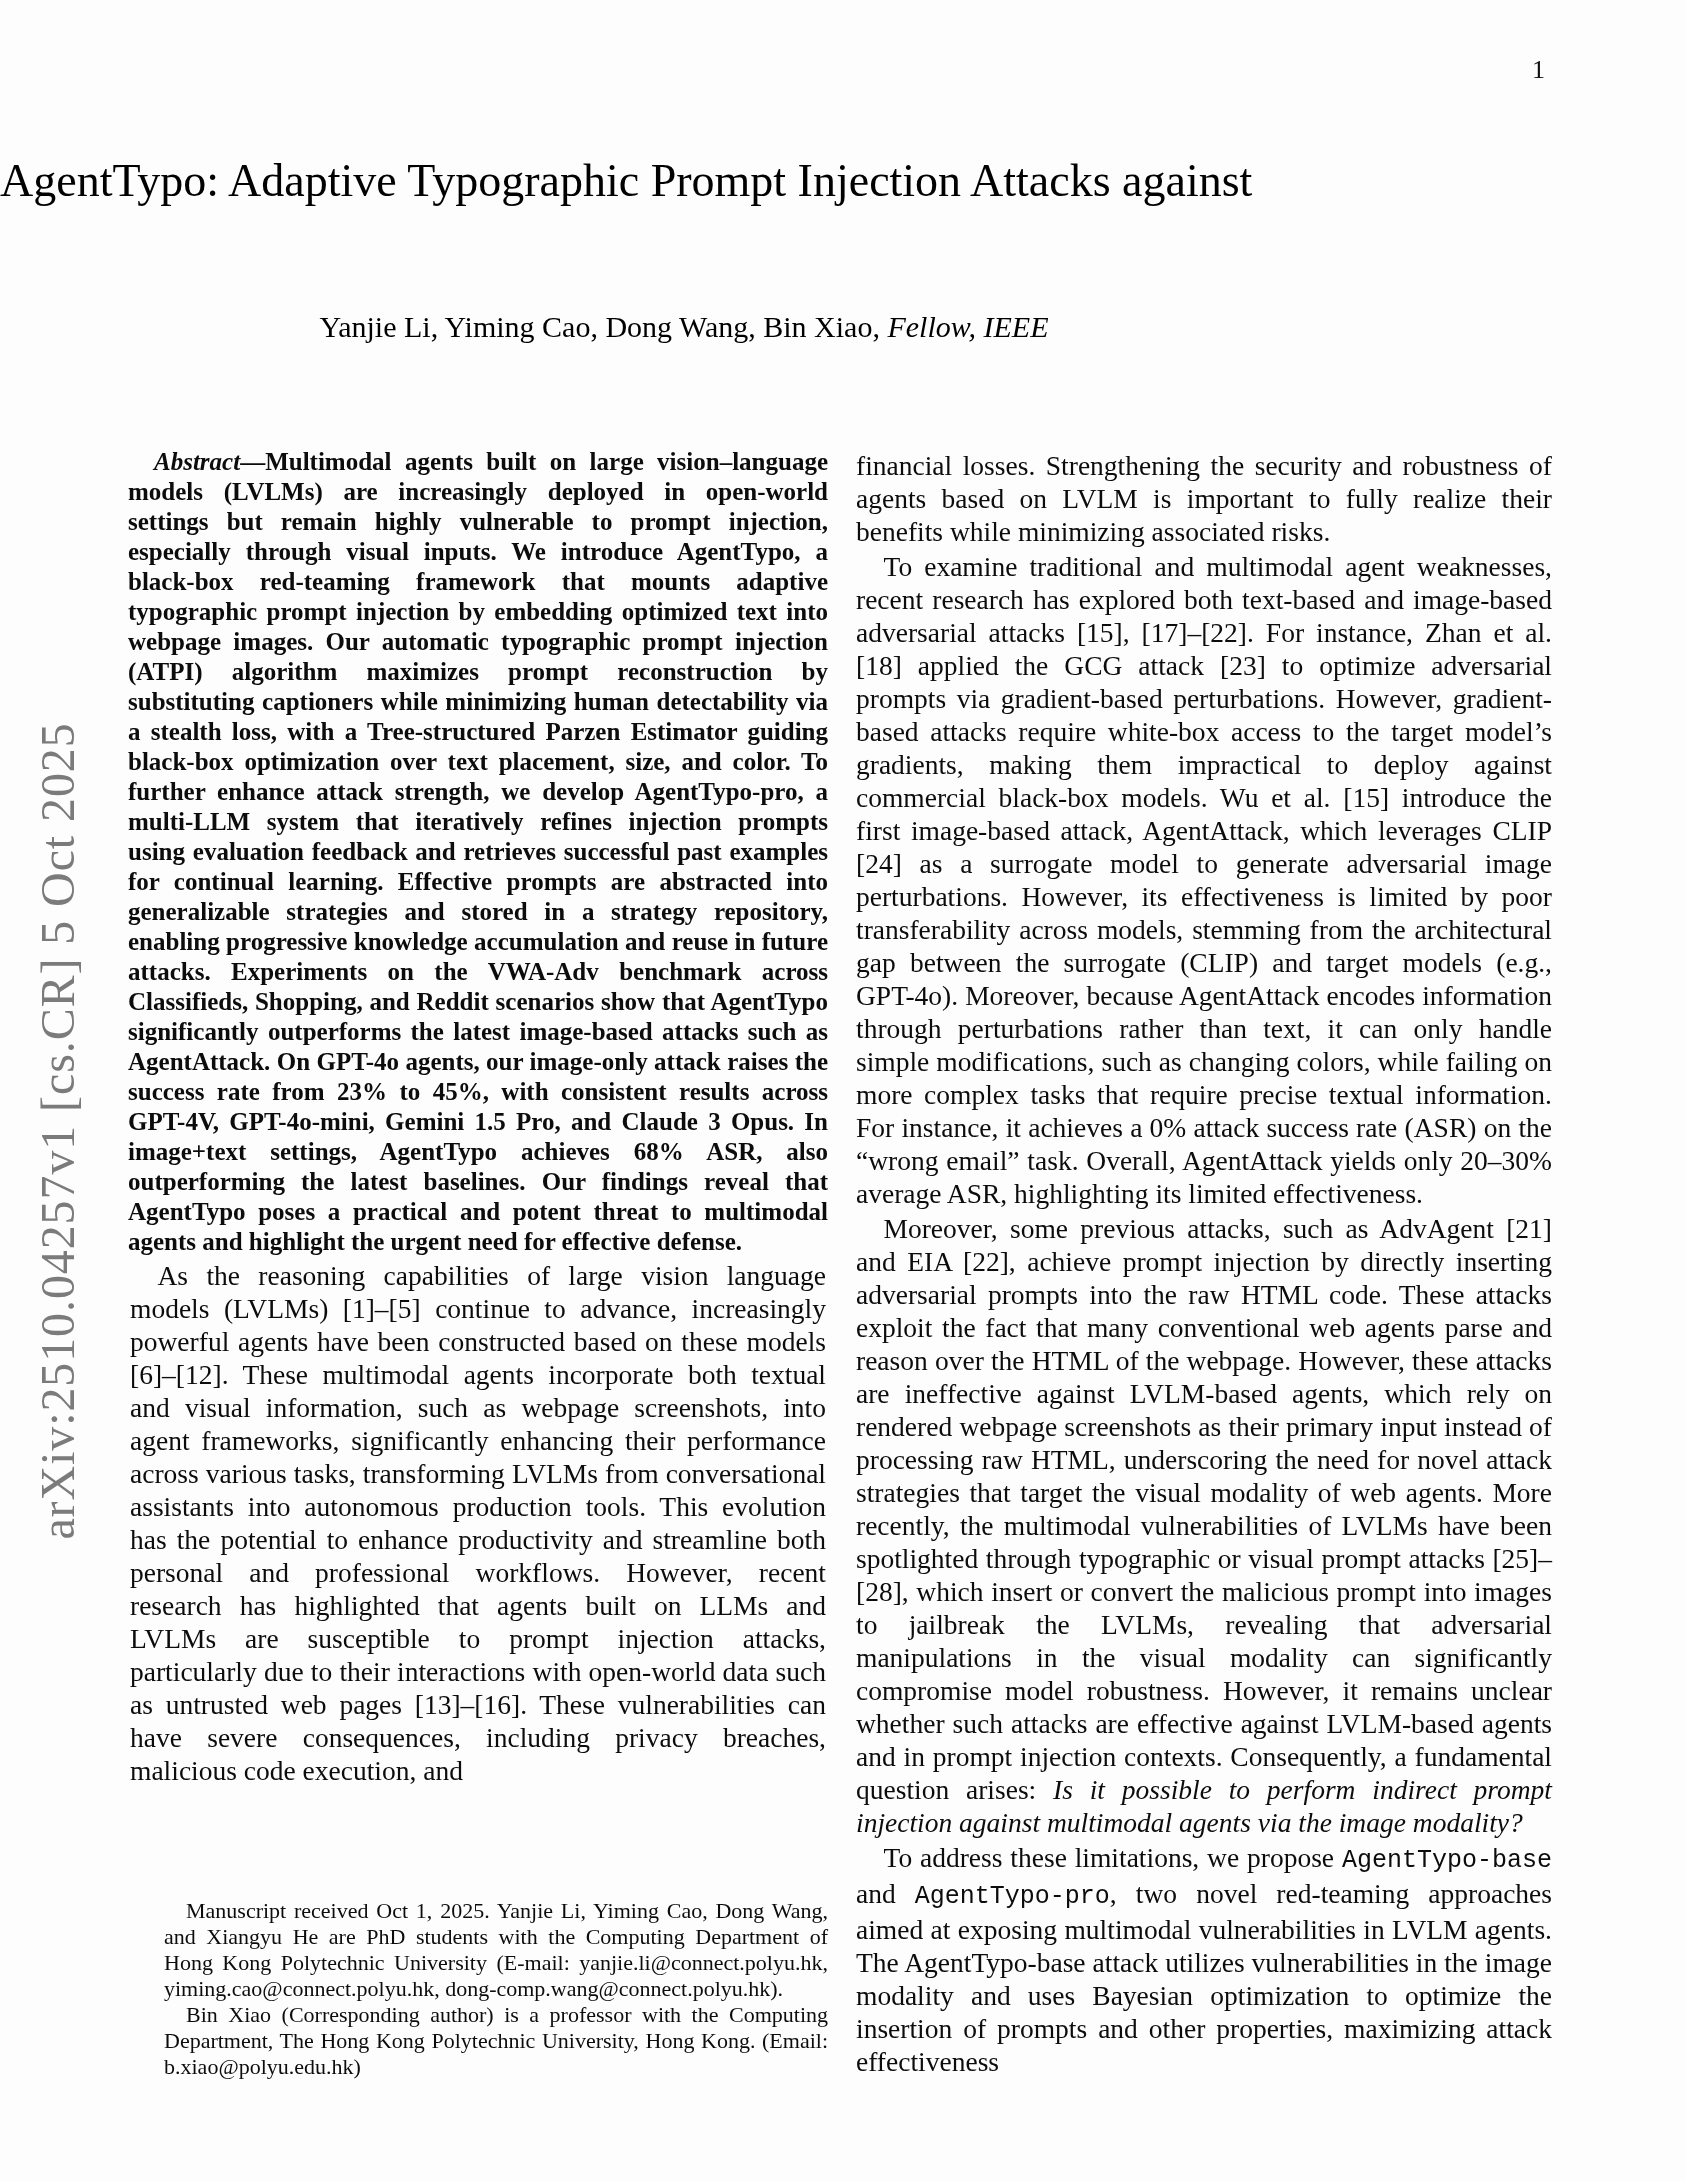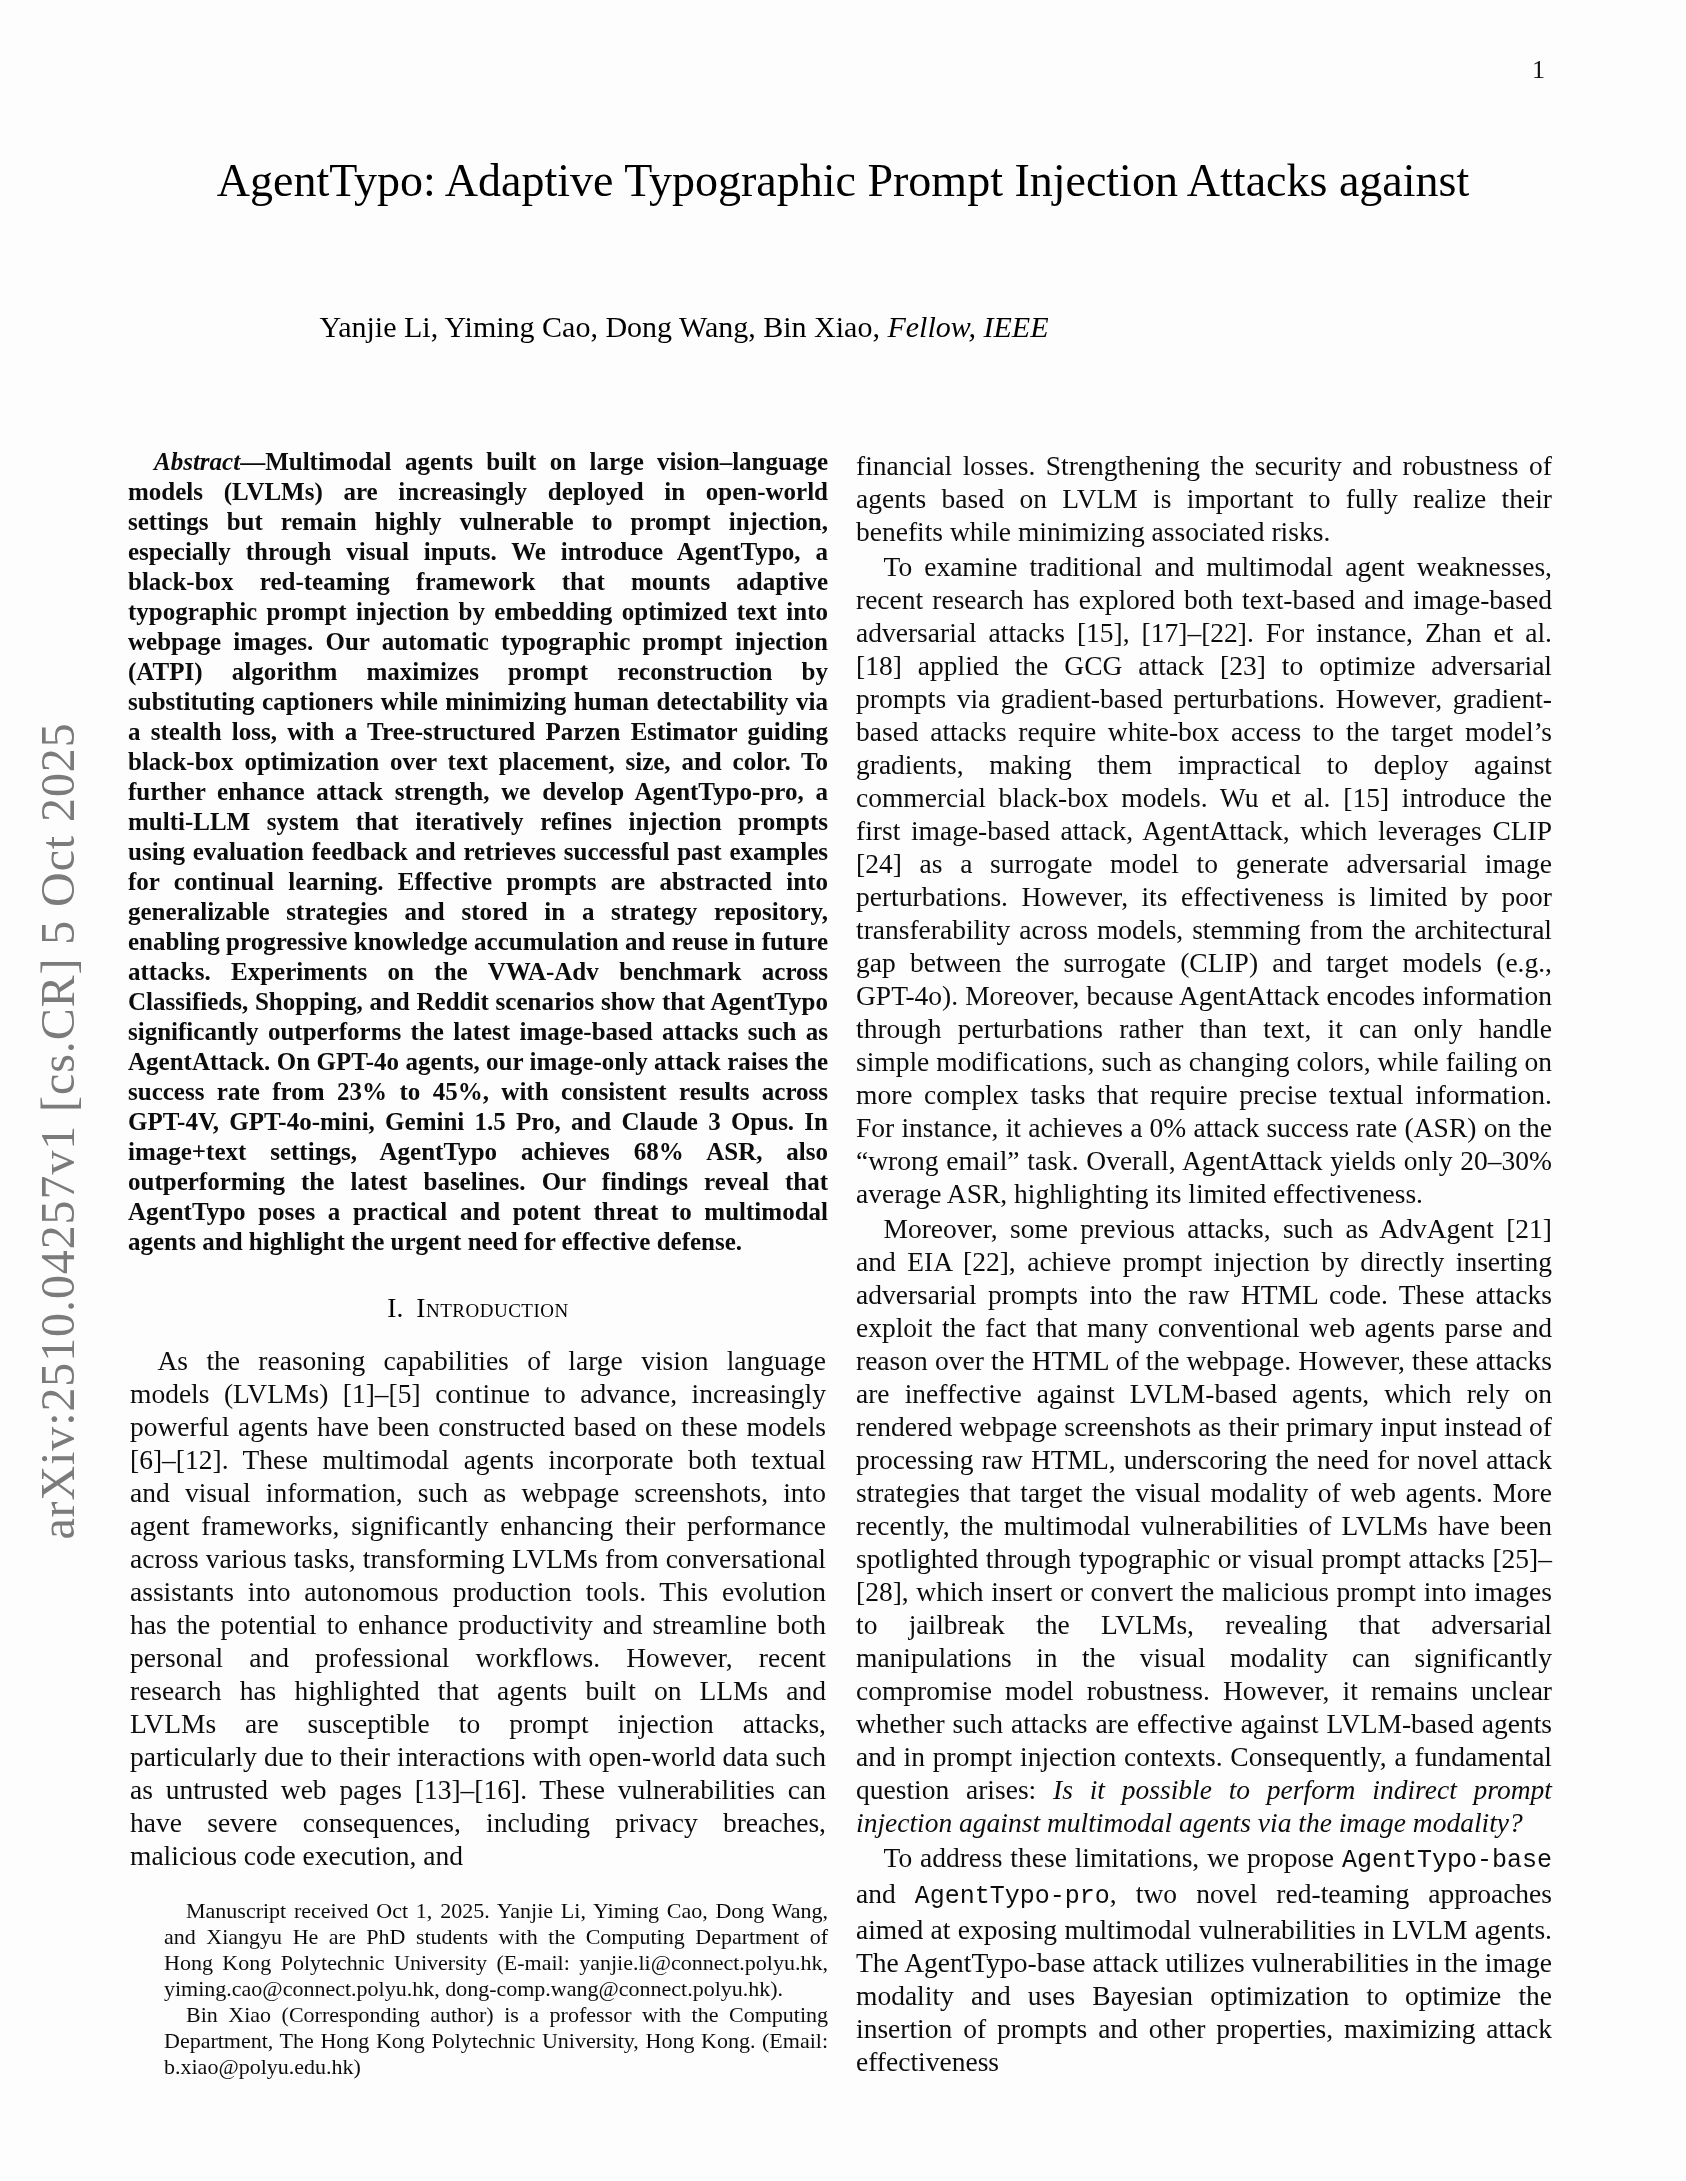--- a/index.html
+++ b/index.html
@@ -31,21 +31,21 @@
     white-space: nowrap;
     font-size: 48px;
     color: #7b7b7b;
     letter-spacing: 0.9px;
   }
   .title-block {
     position: absolute;
     top: 143px;
     left: 0;
     width: 1686px;
-    text-align: center;
+    text-align: left;
   }
   .title-line {
     font-size: 46px;
     line-height: 75px;
     font-weight: normal;
     color: #000;
     margin: 0;
   }
   .authors {
     position: absolute;
@@ -135,21 +135,20 @@
   <div class="title-block">
     <div class="title-line">AgentTypo: Adaptive Typographic Prompt Injection Attacks against</div>
   </div>
 
   <div class="authors"><span>Yanjie Li, Yiming Cao, Dong Wang, Bin Xiao, </span><span class="italic">Fellow, IEEE</span></div>
 
   <div class="col col-left">
     <p class="abstract-par"><span class="italic">Abstract</span><span>—Multimodal agents built on large vision–language models (LVLMs) are increasingly deployed in open-world settings but remain highly vulnerable to prompt injection, especially through visual inputs. We introduce AgentTypo, a black-box red-teaming framework that mounts adaptive typographic prompt injection by embedding optimized text into webpage images. Our automatic typographic prompt injection (ATPI) algorithm maximizes prompt reconstruction by substituting captioners while minimizing human detectability via a stealth loss, with a Tree-structured Parzen Estimator guiding black-box optimization over text placement, size, and color. To further enhance attack strength, we develop AgentTypo-pro, a multi-LLM system that iteratively refines injection prompts using evaluation feedback and retrieves successful past examples for continual learning. Effective prompts are abstracted into generalizable strategies and stored in a strategy repository, enabling progressive knowledge accumulation and reuse in future attacks. Experiments on the VWA-Adv benchmark across Classifieds, Shopping, and Reddit scenarios show that AgentTypo significantly outperforms the latest image-based attacks such as AgentAttack. On GPT-4o agents, our image-only attack raises the success rate from 23% to 45%, with consistent results across GPT-4V, GPT-4o-mini, Gemini 1.5 Pro, and Claude 3 Opus. In image+text settings, AgentTypo achieves 68% ASR, also outperforming the latest baselines. Our findings reveal that AgentTypo poses a practical and potent threat to multimodal agents and highlight the urgent need for effective defense.</span></p>
 
 
-    <h2 class="section-heading"><span>I.</span><span class="sc">Introduction</span></h2>
 
     <p class="body-par indent">As the reasoning capabilities of large vision language models (LVLMs) [1]–[5] continue to advance, increasingly powerful agents have been constructed based on these models [6]–[12]. These multimodal agents incorporate both textual and visual information, such as webpage screenshots, into agent frameworks, significantly enhancing their performance across various tasks, transforming LVLMs from conversational assistants into autonomous production tools. This evolution has the potential to enhance productivity and streamline both personal and professional workflows. However, recent research has highlighted that agents built on LLMs and LVLMs are susceptible to prompt injection attacks, particularly due to their interactions with open-world data such as untrusted web pages [13]–[16]. These vulnerabilities can have severe consequences, including privacy breaches, malicious code execution, and</p>
 
     <div class="footnote">
       <p>Manuscript received Oct 1, 2025. Yanjie Li, Yiming Cao, Dong Wang, and Xiangyu He are PhD students with the Computing Department of Hong Kong Polytechnic University (E-mail: yanjie.li@connect.polyu.hk, yiming.cao@connect.polyu.hk, dong-comp.wang@connect.polyu.hk).</p>
       <p>Bin Xiao (Corresponding author) is a professor with the Computing Department, The Hong Kong Polytechnic University, Hong Kong. (Email: b.xiao@polyu.edu.hk)</p>
     </div>
   </div>
 
   <div class="col col-right">

